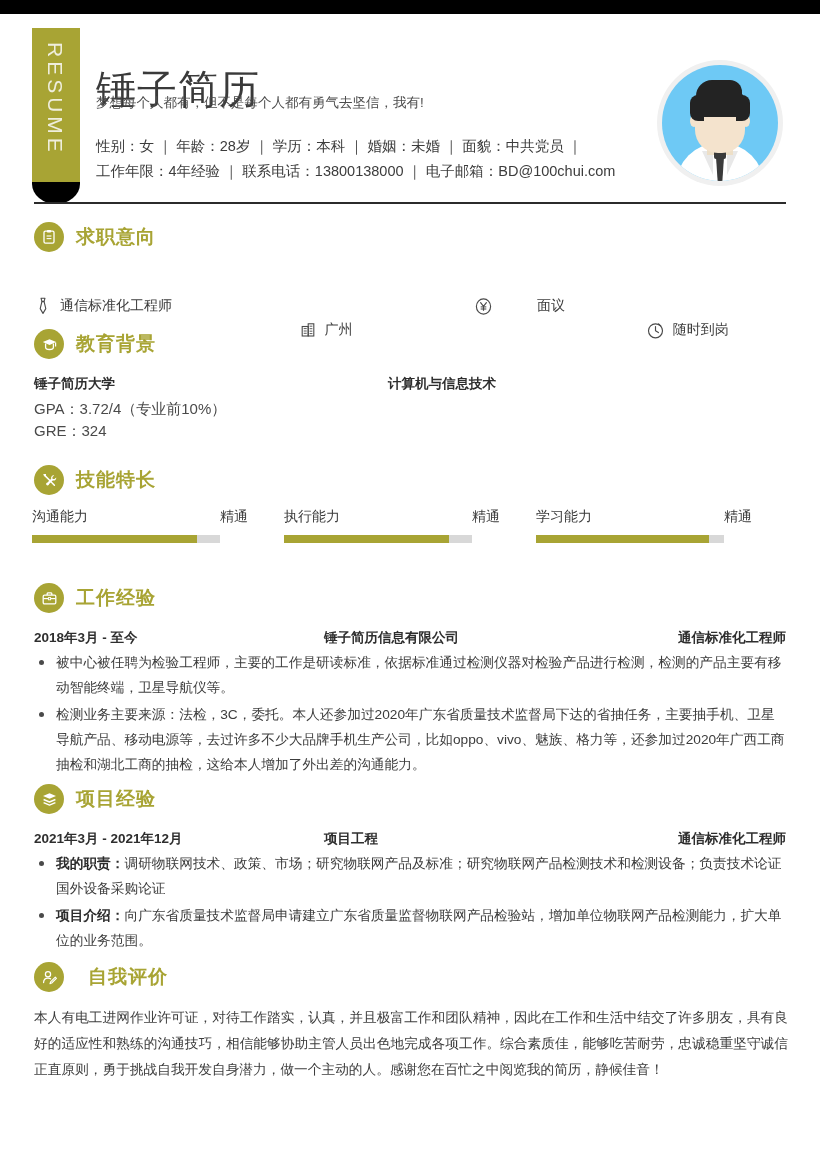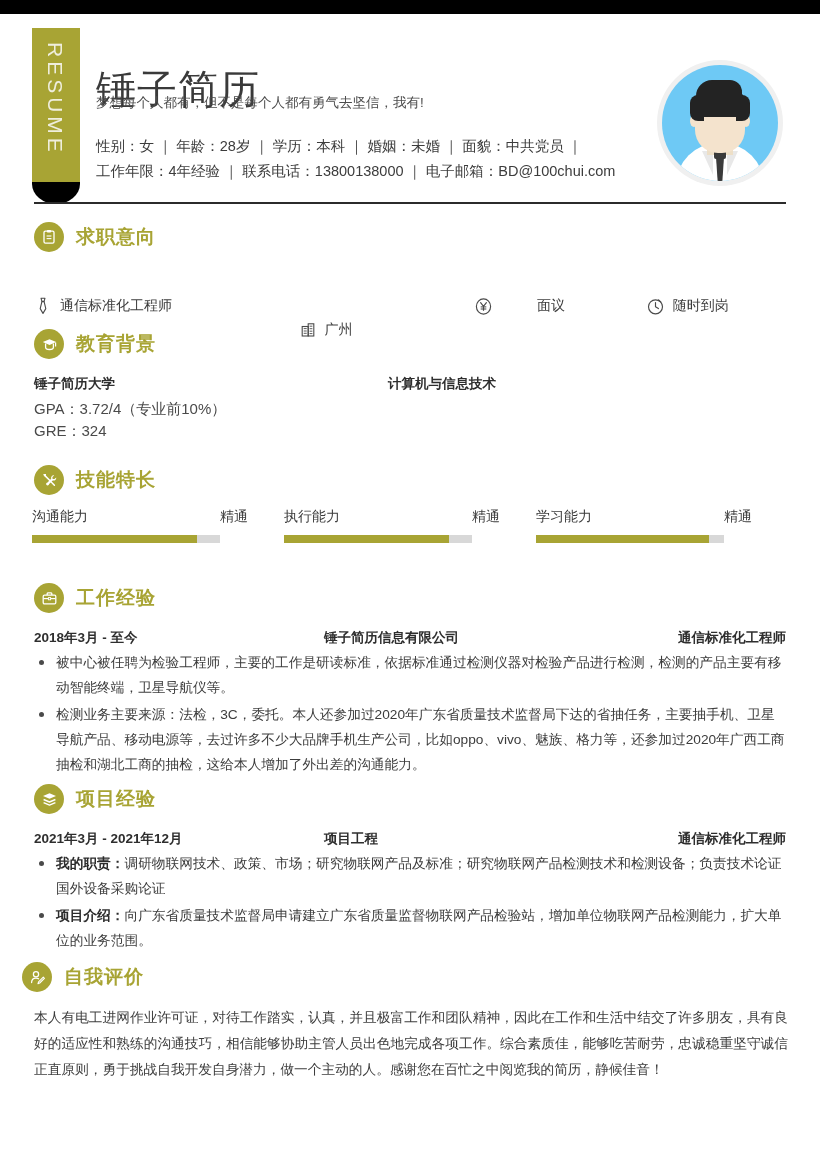--- a/index.html
+++ b/index.html
@@ -138,21 +138,21 @@
     letter-spacing:1px;
   }
 
   
   .intent-row { position:absolute; left:34px; top:273px; width:752px; display:flex; }
   .intent-item { display:flex; align-items:center; font-size:14px; color:#3c3c3c; }
   .intent-item .ic { width:18px; height:18px; margin-right:8px; flex:0 0 auto; display:flex; align-items:center; justify-content:center; }
   .ii-0 { width:285px; }
   .ii-1 { width:190px;margin-top:48px; }
   .ii-2 { width:185px;gap:36px; }
-  .ii-3 { width:150px; }
+  .ii-3 { width:150px;align-items:flex-end; }
 
   
   .entry-head {
     position:absolute; left:34px; width:752px;
     font-size:13.5px; font-weight:bold; color:#2e2e2e;
     display:flex;
   }
   .eh-date { width:290px; }
   .eh-mid  { width:300px; }
   .eh-right{ width:162px; text-align:right; }
@@ -388,21 +388,21 @@
 
   <div class="bullets" style="top:851px;">
     <div class="bullet">
       <b>我的职责：</b><span>调研物联网技术、政策、市场；研究物联网产品及标准；研究物联网产品检测技术和检测设备；负责技术论证国外设备采购论证</span>
     </div>
     <div class="bullet">
       <b>项目介绍：</b><span>向广东省质量技术监督局申请建立广东省质量监督物联网产品检验站，增加单位物联网产品检测能力，扩大单位的业务范围。</span>
     </div>
   </div>
 
-  <div class="section-head" style="left:22px; top:962px;">
+  <div class="section-head" style="left:34px; top:962px;gap:12px;">
     <div class="sec-icon">
       <svg width="17" height="17" viewBox="0 0 17 17">
         <circle cx="7.0" cy="5.2" r="2.6" fill="none" stroke="#fff" stroke-width="1.25"></circle>
         <path d="M2.6 13.6 C2.6 10.6 4.6 9.0 7.0 9.0 C8.0 9.0 8.9 9.3 9.6 9.8" fill="none" stroke="#fff" stroke-width="1.25" stroke-linecap="round"></path>
         <path d="M14.3 8.2 L9.6 12.9 L9.0 14.6 L10.7 14.0 L15.4 9.3 z" fill="none" stroke="#fff" stroke-width="1.15" stroke-linejoin="round"></path>
       </svg>
     </div>
     <div class="sec-title">自我评价</div>
   </div>
 

